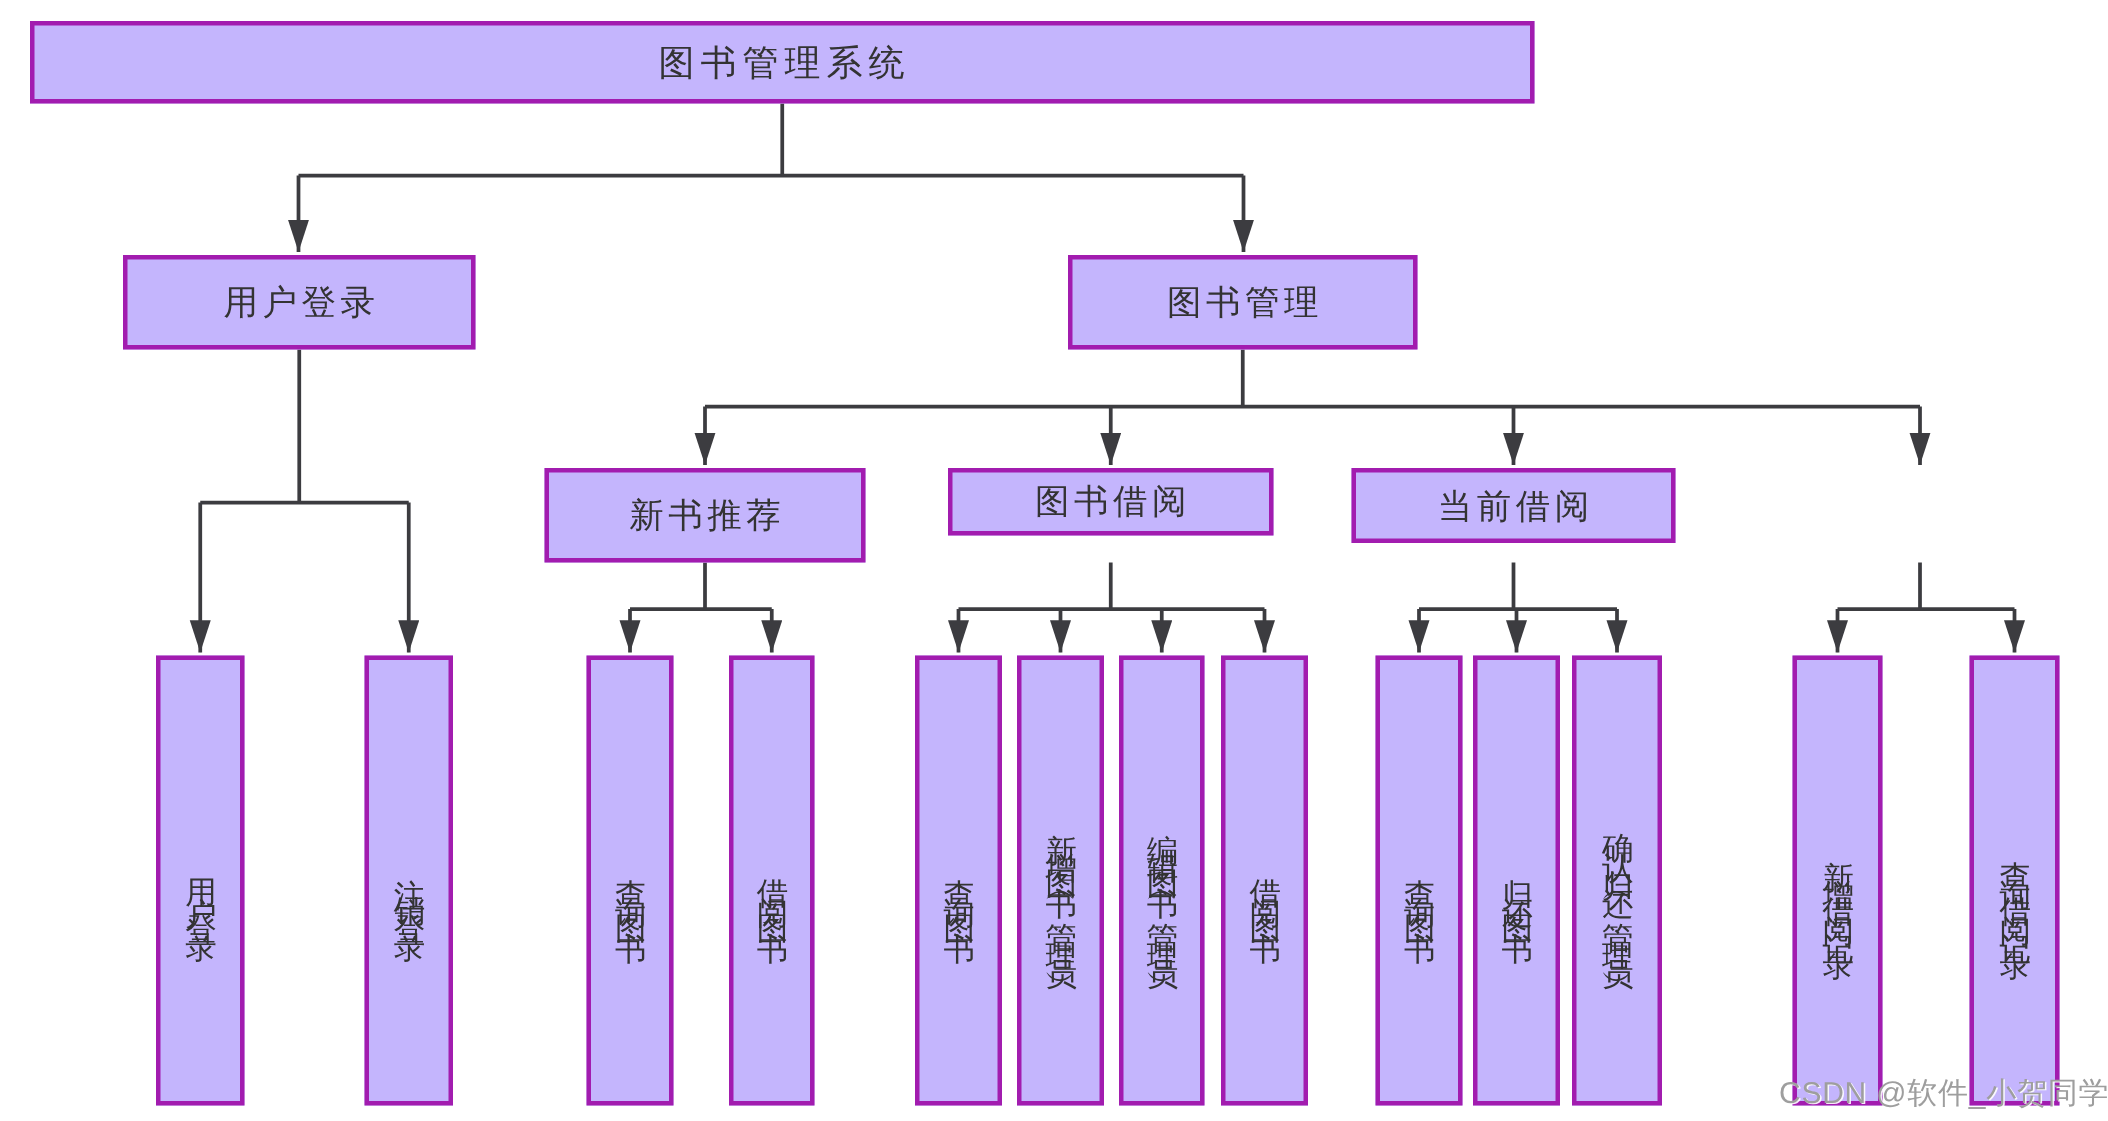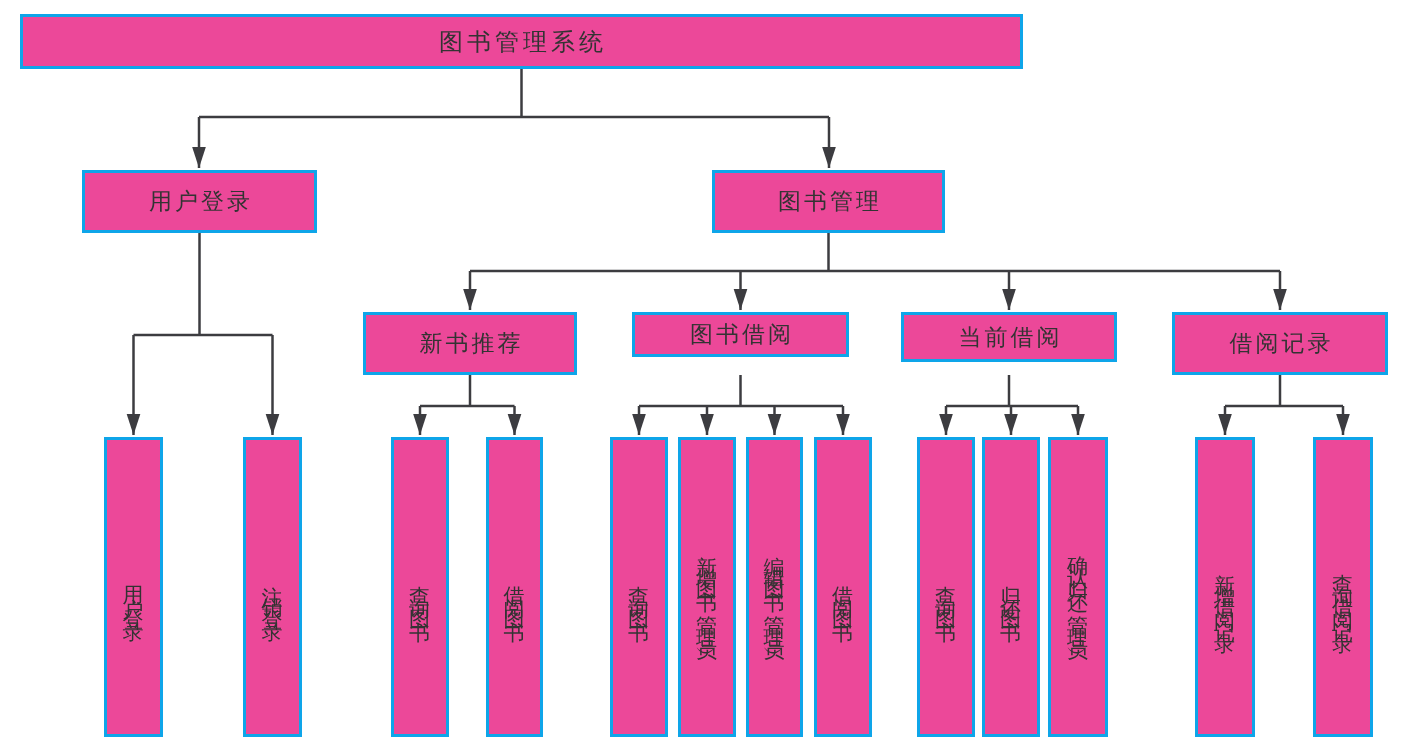--- a/index.html
+++ b/index.html
@@ -7,22 +7,22 @@
     position:relative;
     width:1405px;height:747px;
     background:#ffffff;
     font-family:"Liberation Sans","DejaVu Sans",sans-serif;
     overflow:hidden;
   }
   #wires{position:absolute;left:0;top:0;width:1405px;height:747px;}
   .node{
     position:absolute;
     box-sizing:border-box;
-    background:#ec4899;
-    border:3px solid #0ea5e9;
+    background:#c4b5fd;
+    border:3px solid #a21caf;
     display:flex;
     align-items:center;
     justify-content:center;
     color:#333333;
   }
   .hlabel{
     font-size:23px;
     letter-spacing:3px;
     padding-left:3px;
     white-space:nowrap;
@@ -142,23 +142,20 @@
 
   <div class="node" id="n-rec">
     <span class="hlabel">新书推荐</span>
   </div>
   <div class="node" id="n-bb">
     <span class="hlabel">图书借阅</span>
   </div>
   <div class="node" id="n-cb">
     <span class="hlabel">当前借阅</span>
   </div>
-  <div class="node" id="n-br">
-    <span class="hlabel">借阅记录</span>
-  </div>
 
   <div class="node leaf" id="l-u1">
     <span class="vlabel">用户登录</span>
   </div>
   <div class="node leaf" id="l-u2">
     <span class="vlabel">注销登录</span>
   </div>
 
   <div class="node leaf" id="l-n1">
     <span class="vlabel">查询图书</span>
@@ -190,14 +187,15 @@
     <span class="vlabel">确认归还（管理员）</span>
   </div>
 
   <div class="node leaf" id="l-r1">
     <span class="vlabel">新增借阅记录</span>
   </div>
   <div class="node leaf" id="l-r2">
     <span class="vlabel">查询借阅记录</span>
   </div>
 
+  <div id="watermark">CSDN @软件_小贺同学</div>
 
 </div>
 
 </body></html>

